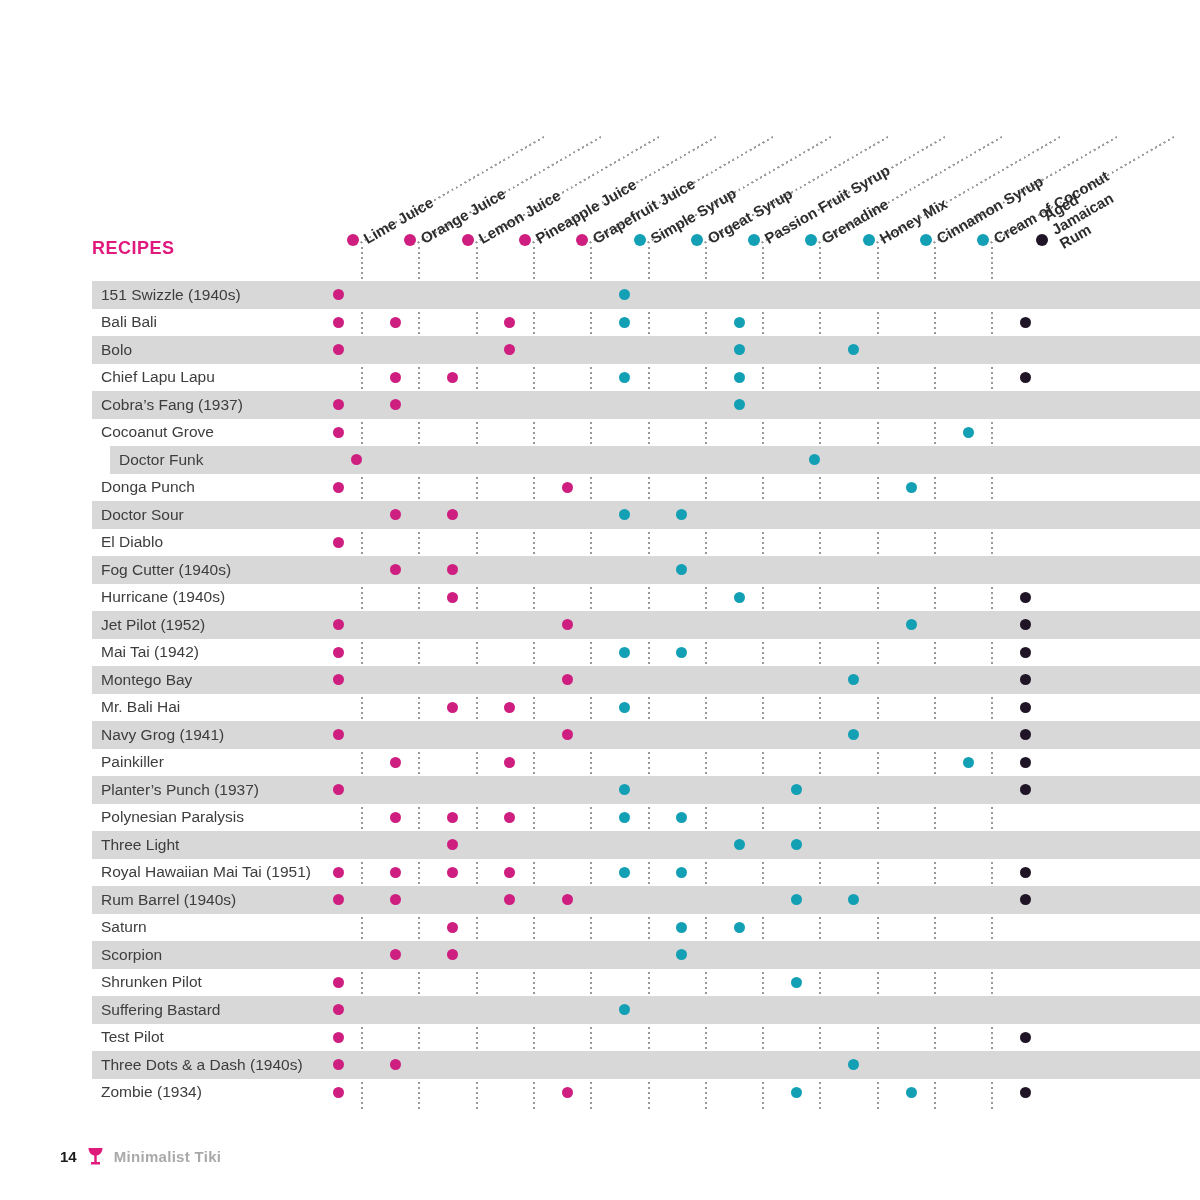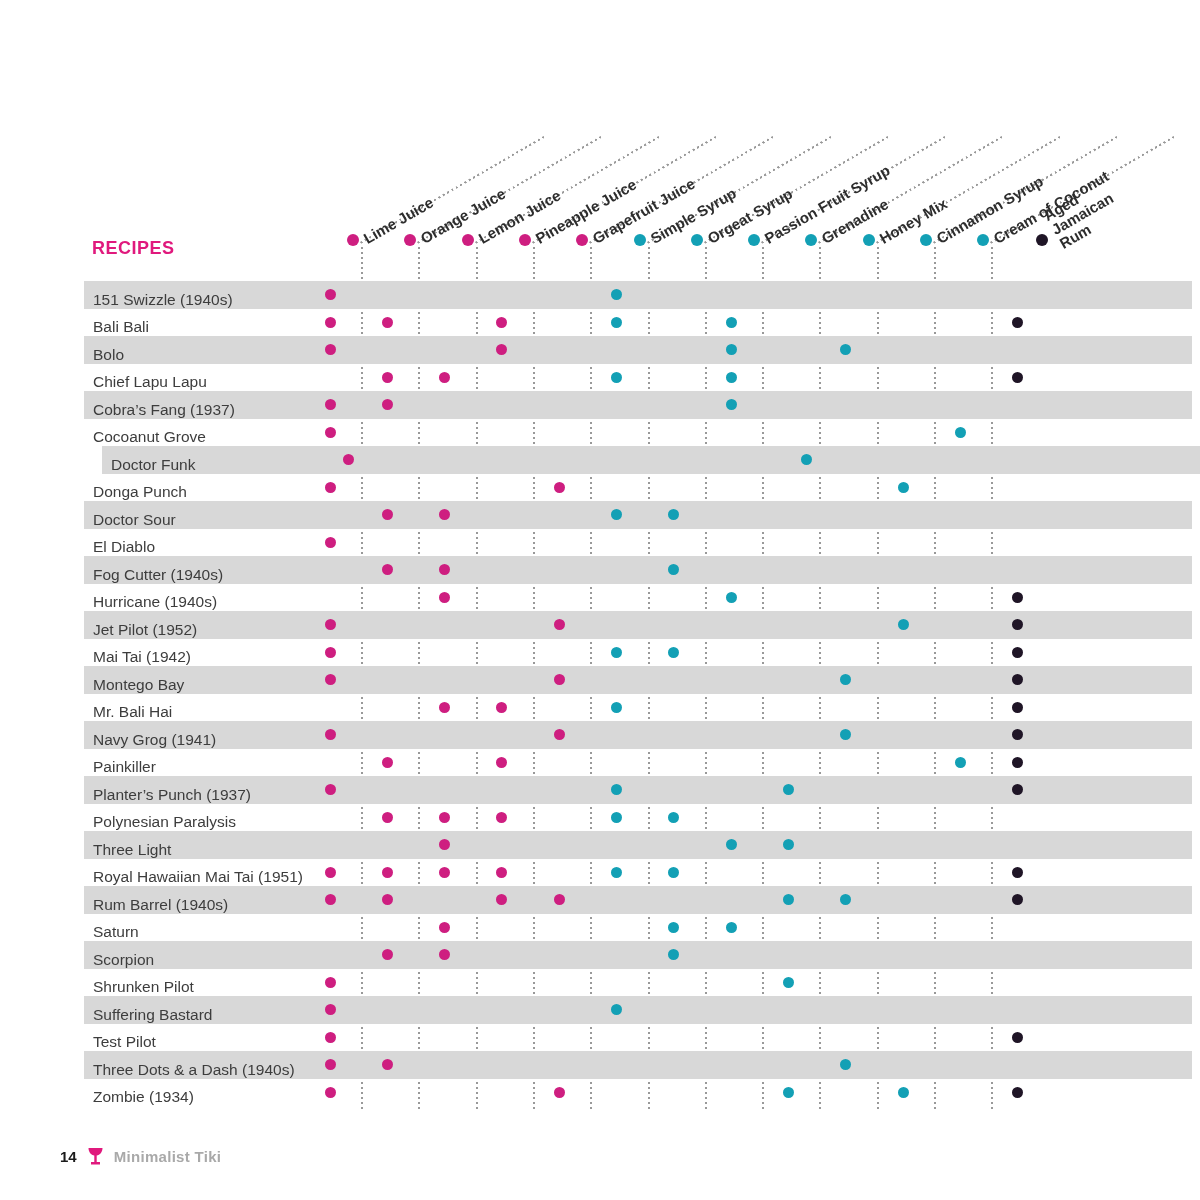--- a/index.html
+++ b/index.html
@@ -1,21 +1,21 @@
 <!DOCTYPE html>
 <html style="--accent: #e0197d; --juice: #ce1e80; --syrup: #13a0b5; --rum: #1f1526; --stripe: #d8d8d8; --line: #999999; --rowtext: #3d3d3d;"><head>
 <meta charset="utf-8">
 <style>
   html,body{margin:0;padding:0;background:#ffffff;}
   .page{position:relative;width:1200px;height:1200px;background:#fff;overflow:hidden;
         font-family:"Liberation Sans", sans-serif;}
   .matrix{position:absolute;inset:0;}
   .recipes-header{position:absolute;left:92px;top:238px;font-size:18px;font-weight:800;
         letter-spacing:.5px;color:var(--accent);}
-  .recipe-row{position:absolute;left:84px;width:1108px;height:27.5px;display:flex;align-items:flex-end;}
+  .recipe-row{position:absolute;left:92px;width:1108px;height:27.5px;display:flex;align-items:center;}
   .recipe-row.stripe{background:var(--stripe);}
   .recipe-name{padding-left:9px;font-size:15.5px;color:var(--rowtext);white-space:nowrap;}
   .vline{position:absolute;width:2px;background-image:repeating-linear-gradient(
         to bottom,var(--line) 0,var(--line) 2px,transparent 2px,transparent 5px);}
   .leader{position:absolute;width:212px;height:2px;transform:rotate(-30deg);transform-origin:0 0;
         background-image:repeating-linear-gradient(
         to right,var(--line) 0,var(--line) 2px,transparent 2px,transparent 5px);}
   .col-label{position:absolute;height:20px;line-height:20px;white-space:nowrap;
         transform:rotate(-30deg);transform-origin:0 50%;font-size:15px;font-weight:600;color:#2d2d2d;}
   .col-label.stacked{height:48px;line-height:16px;}

